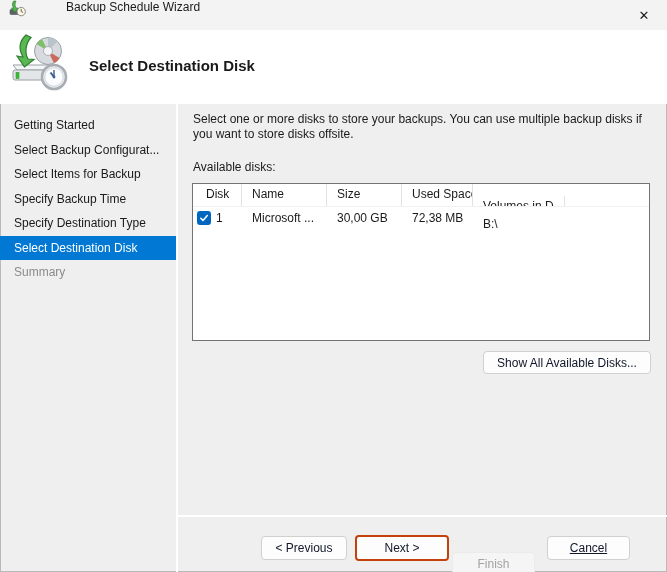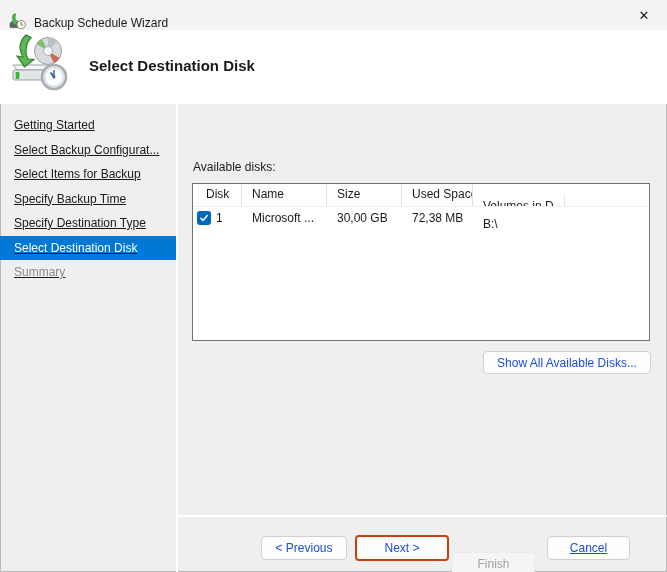--- a/index.html
+++ b/index.html
@@ -6,35 +6,35 @@
   body{width:667px;height:572px;overflow:hidden;}
   .window{
     position:relative;width:667px;height:572px;
     background:#efefef;
     font-family:"Liberation Sans","DejaVu Sans",sans-serif;
     font-size:12px;color:#1a1a1a;
     box-shadow:inset 0 0 0 1px #b9b9b9;
     overflow:hidden;
   }
   
-  .titlebar{position:absolute;left:0;top:0;right:0;height:30px;background:#f3f3f3;display:flex;align-items:flex-end;}
+  .titlebar{position:absolute;left:0;top:0;right:0;height:30px;background:#f3f3f3;display:flex;align-items:flex-start;gap:32px;}
   .app-icon{width:17px;height:17px;margin-left:9px;flex:none;}
   .window-title{margin-left:8px;}
   .close-btn{position:absolute;right:0;top:0;width:46px;height:30px;border:0;background:transparent;
     display:flex;align-items:center;justify-content:center;font-size:13px;color:#1a1a1a;cursor:pointer;
     font-family:"DejaVu Sans",sans-serif;}
   
   .header{position:absolute;left:0;top:30px;right:0;height:74px;background:#ffffff;}
   .wizard-icon{position:absolute;left:9px;top:4px;}
   .page-title{position:absolute;left:89px;top:27px;font-size:15px;font-weight:bold;}
   
   .vdivider{position:absolute;left:176px;top:104px;width:2px;bottom:0;background:#ffffff;}
   .hdivider{position:absolute;left:178px;right:0;top:515px;height:2px;background:#ffffff;}
   
-  .sidebar{position:absolute;left:0;top:104px;width:176px;bottom:0;padding-top:9px;box-sizing:border-box;text-decoration:underline;}
+  .sidebar{position:absolute;left:0;top:104px;width:176px;bottom:0;padding-top:9px;box-sizing:border-box;}
   .nav-item{padding:4px 2px 4.5px 14px;line-height:16px;white-space:nowrap;overflow:hidden;}
   .nav-item.current{background:#0078d4;color:#ffffff;}
   .nav-item.disabled{color:#8b8b8b;}
   
   .desc{position:absolute;left:193px;top:112px;width:468px;line-height:15px;}
   .avail-label{position:absolute;left:193px;top:160px;}
   .disk-table{position:absolute;left:192px;top:183px;width:458px;height:158px;background:#ffffff;
     border:1px solid #737373;box-sizing:border-box;}
   .t-header{display:flex;height:22px;border-bottom:1px solid #f1f1f1;}
   .t-h-cell{box-sizing:border-box;padding-left:10px;line-height:21px;border-right:1px solid #e2e2e2;
@@ -49,21 +49,21 @@
   .t-row{display:flex;height:22px;align-items:center;}
   .t-cell{box-sizing:border-box;padding-left:10px;white-space:nowrap;overflow:hidden;}
   .t-cell.c0{padding-left:4px;display:flex;align-items:center;}
   .checkbox{width:14px;height:14px;border-radius:3px;background:#0067c0;flex:none;
     display:flex;align-items:center;justify-content:center;cursor:pointer;}
   .checkbox svg{display:block;}
   .disk-num{margin-left:5px;}
   
   .btn{position:absolute;box-sizing:border-box;height:24px;border-radius:4px;background:#fdfdfd;
     border:1px solid #d0d0d0;font-family:"Liberation Sans","DejaVu Sans",sans-serif;font-size:12px;
-    color:#1d4ed8;cursor:pointer;}
+    color:#0f172a;cursor:pointer;}
   .show-all-btn{left:483px;top:351px;width:168px;height:23px;}
   .btn-prev{left:261px;top:536px;width:86px;}
   .btn-next{left:355px;top:535px;width:94px;height:26px;border:2px solid #c2410c;}
   .btn-finish{left:452px;top:552px;width:83px;background:#f5f5f5;border:1px solid #ebebeb;color:#a3a3a3;cursor:default;}
   .btn-cancel{left:547px;top:536px;width:83px;text-decoration:underline;}
 </style>
 </head>
 <body>
 
 <div class="window">
@@ -111,20 +111,21 @@
     <div class="nav-item">Select Backup Configurat...</div>
     <div class="nav-item">Select Items for Backup</div>
     <div class="nav-item">Specify Backup Time</div>
     <div class="nav-item">Specify Destination Type</div>
     <div class="nav-item current">Select Destination Disk</div>
     <div class="nav-item disabled">Summary</div>
   </div>
 
   <div class="vdivider"></div>
 
+  <div class="desc">Select one or more disks to store your backups. You can use multiple backup disks if you want to store disks offsite.</div>
   <div class="avail-label">Available disks:</div>
 
   <div class="disk-table">
     <div class="t-header">
       <div class="t-h-cell c0">Disk</div>
       <div class="t-h-cell c1">Name</div>
       <div class="t-h-cell c2">Size</div>
       <div class="t-h-cell c3">Used Space</div>
       <div class="t-h-cell c4">Volumes in D...</div>
       <div class="t-h-cell c5"></div>

